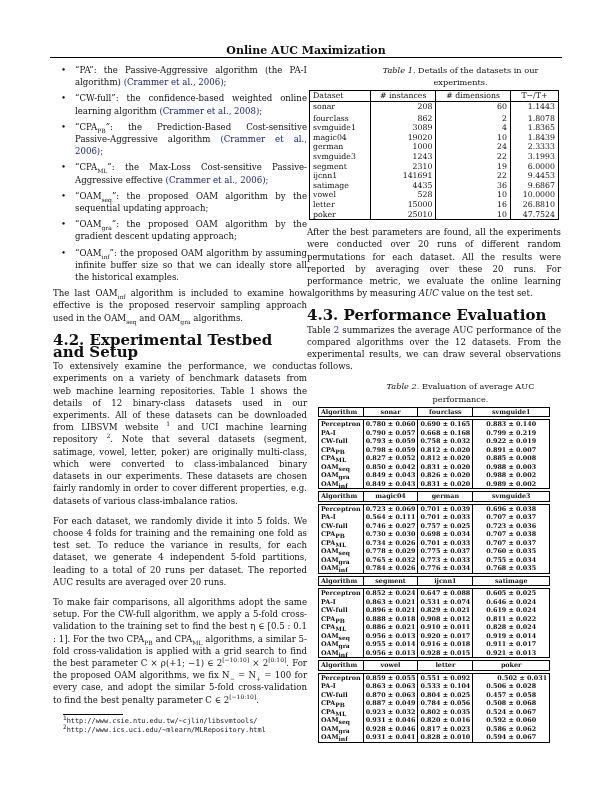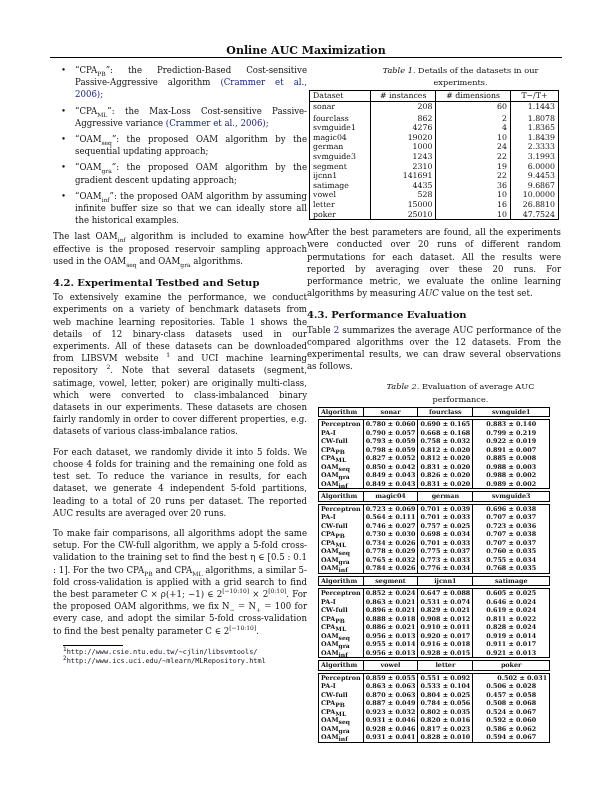--- a/index.html
+++ b/index.html
@@ -11,21 +11,21 @@
 
   .col { position: absolute; top: 64px; width: 254px; font-size: 8.6px; line-height: 12.2px; }
   .col-left { left: 53px; }
   .col-right { left: 307px; }
 
   ul.algos { margin: 0; padding: 0 0 0 22px; list-style: none; }
   ul.algos li { position: relative; margin-bottom: 4px; text-align: justify; }
   ul.algos li::before { content: "\2022"; position: absolute; left: -14px; top: 0; }
   .cite { color: #1a237e; }
   p { margin: 0 0 8px 0; text-align: justify; }
-  h3 { font-size: 10px; font-weight: bold; margin: 10px 0 2px 0; }
+  h3 { font-size: 15px; font-weight: bold; margin: 10px 0 2px 0; }
   sub { font-size: 6px; line-height: 0; }
   sup { font-size: 6px; line-height: 0; }
 
   .footnote-rule { width: 60px; border-top: 1px solid #000; margin: 6px 0 2px 10px; }
   .footnote { font-family: "DejaVu Sans Mono", "Liberation Mono", monospace; font-size: 6.9px; line-height: 9px;
               color: #112; padding-left: 10px; white-space: nowrap; }
 
   .caption { font-style: italic; font-size: 8.2px; text-align: center; margin: 8px 0 2px 13px; padding-left: 40px; }
   .caption .cap-rest { font-style: normal; }
   table { border-collapse: collapse; }
@@ -43,22 +43,24 @@
   table.t2 tr.last td { border-bottom: 1px solid #000; }
 </style>
 </head>
 <body>
 
 <div class="running-head">Online AUC Maximization</div>
 <div class="head-rule"></div>
 
 <div class="col col-left">
   <ul class="algos" id="algo-list">
+      <li><span>“</span><span>PA</span><span>”</span><span>: the Passive-Aggressive algorithm (the PA-I algorithm) </span><span class="cite">(Crammer et al., 2006)</span><span>;</span></li>
+      <li><span>“</span><span>CW-full</span><span>”</span><span>: the confidence-based weighted online learning algorithm </span><span class="cite">(Crammer et al., 2008)</span><span>;</span></li>
       <li><span>“</span><span>CPA</span><sub>PB</sub><span>”</span><span>: the Prediction-Based Cost-sensitive Passive-Aggressive algorithm </span><span class="cite">(Crammer et al., 2006)</span><span>;</span></li>
-      <li><span>“</span><span>CPA</span><sub>ML</sub><span>”</span><span>: the Max-Loss Cost-sensitive Passive-Aggressive variance </span><span class="cite">(Crammer et al., 2006)</span><span>;</span></li>
+      <li><span>“</span><span>CPA</span><sub>ML</sub><span>”</span><span>: the Max-Loss Cost-sensitive Passive-Aggressive effective </span><span class="cite">(Crammer et al., 2006)</span><span>;</span></li>
       <li><span>“</span><span>OAM</span><sub>seq</sub><span>”</span><span>: the proposed OAM algorithm by the sequential updating approach;</span></li>
       <li><span>“</span><span>OAM</span><sub>gra</sub><span>”</span><span>: the proposed OAM algorithm by the gradient descent updating approach;</span></li>
       <li><span>“</span><span>OAM</span><sub>inf</sub><span>”</span><span>: the proposed OAM algorithm by assuming infinite buffer size so that we can ideally store all the historical examples.</span></li>
     </ul>
 
   <p><span>The last OAM</span><sub>inf</sub><span> algorithm is included to examine how effective is the proposed reservoir sampling approach used in the OAM</span><sub>seq</sub><span> and OAM</span><sub>gra</sub><span> algorithms.</span></p>
 
   <h3>4.2. Experimental Testbed and Setup</h3>
   <p><span>To extensively examine the performance, we conduct experiments on a variety of benchmark datasets from web machine learning repositories. Table </span><span class="cite">1</span><span> shows the details of 12 binary-class datasets used in our experiments. All of these datasets can be downloaded from LIBSVM website </span><sup>1</sup><span> and UCI machine learning repository </span><sup>2</sup><span>. Note that several datasets (segment, satimage, vowel, letter, poker) are originally multi-class, which were converted to class-imbalanced binary datasets in our experiments. These datasets are chosen fairly randomly in order to cover different properties, e.g. datasets of various class-imbalance ratios.</span></p>
 
@@ -90,21 +92,21 @@
           <td>1.1443</td>
         </tr>
         <tr>
           <td>fourclass</td>
           <td>862</td>
           <td>2</td>
           <td>1.8078</td>
         </tr>
         <tr>
           <td>svmguide1</td>
-          <td>4276</td>
+          <td>3089</td>
           <td>4</td>
           <td>1.8365</td>
         </tr>
         <tr>
           <td>magic04</td>
           <td>19020</td>
           <td>10</td>
           <td>1.8439</td>
         </tr>
         <tr>

